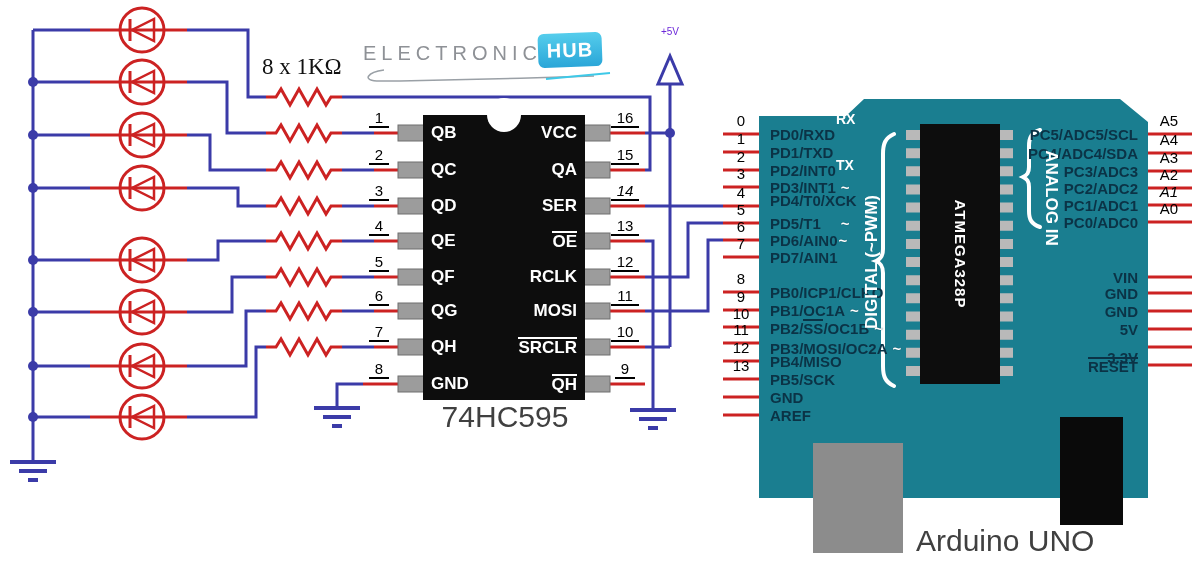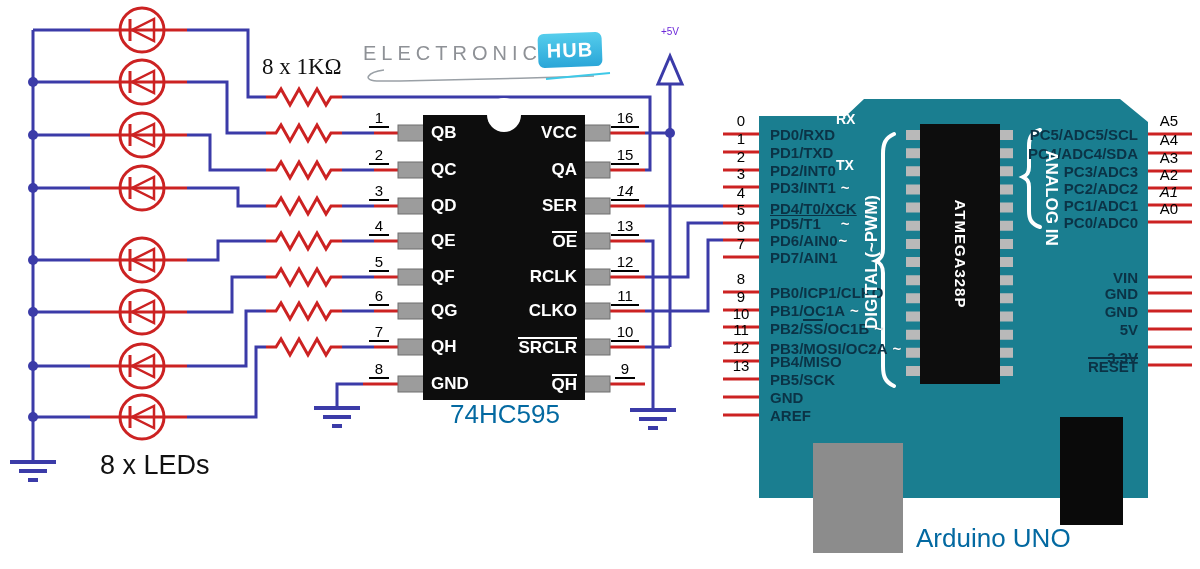--- a/index.html
+++ b/index.html
@@ -15,21 +15,21 @@
   .num{font-size:15px;color:#000;text-align:center;}
   .num span{display:inline-block;border-bottom:2px solid #000;padding:0 6px;}
   .num.plain span{border-bottom:none;padding:0 2px;}
   
   .alab{color:#0B3346;font-weight:bold;font-size:15px;}
   .aright{left:998px;width:140px;text-align:right;}
   .wlab{color:#fff;font-weight:bold;font-size:14px;}
   .pwm{color:#fff;font-weight:bold;margin-left:5px;text-shadow:0 0 1px #09404f;}
   .ovw{display:inline-block;border-top:2px solid #fff;line-height:1.05;}
   .ovn{display:inline-block;border-top:2px solid #0B3346;line-height:1.05;}
-  .bigname{font-size:26px;color:#0369a1;}
+  .bigname{font-size:30px;color:#404040;}
   .serifnote{font-family:"Liberation Serif",serif;font-size:23px;color:#111;}
   .lednote{font-size:27px;color:#111;}
   .supply{font-size:10px;color:#6d28d9;}
   
   .rot{position:absolute;z-index:3;white-space:nowrap;font-weight:bold;color:#fff;}
   .rotccw{transform:translate(-50%,-50%) rotate(-90deg);}
   .rotcw{transform:translate(-50%,-50%) rotate(90deg);}
   
   .logo-elec{font-size:20px;letter-spacing:5px;color:#8E9196;font-weight:500;}
   .hub-box{position:absolute;left:538px;top:33px;width:64px;height:34px;z-index:3;
@@ -213,21 +213,20 @@
   <rect x="423" y="115" width="162" height="285" fill="#0d0d0d"></rect>
   <circle cx="504" cy="115" r="17" fill="#fff"></circle>
 </svg>
 
 <div class="t logo-elec" style="left:363px;top:42px;">ELECTRONICS</div>
 <div class="hub-box">
       <span>HUB</span>
     </div>
 
 <div class="t serifnote" style="left:262px;top:54px;">8 x 1KΩ</div>
-<div class="t lednote" style="left:100px;top:450px;">8 x LEDs</div>
 <div class="t supply" style="left:648px;top:26px;width:44px;text-align:center;">+5V</div>
 
 <div class="t num" style="left:356px;top:109px;width:46px;"><span>1</span></div>
 <div class="t num" style="left:356px;top:146px;width:46px;"><span>2</span></div>
 <div class="t num" style="left:356px;top:182px;width:46px;"><span>3</span></div>
 <div class="t num" style="left:356px;top:217px;width:46px;"><span>4</span></div>
 <div class="t num" style="left:356px;top:253px;width:46px;"><span>5</span></div>
 <div class="t num" style="left:356px;top:287px;width:46px;"><span>6</span></div>
 <div class="t num" style="left:356px;top:323px;width:46px;"><span>7</span></div>
 <div class="t num" style="left:356px;top:360px;width:46px;"><span>8</span></div>
@@ -247,21 +246,21 @@
 <div class="t cpin cl" style="top:231px;">QE</div>
 <div class="t cpin cl" style="top:267px;">QF</div>
 <div class="t cpin cl" style="top:301px;">QG</div>
 <div class="t cpin cl" style="top:337px;">QH</div>
 <div class="t cpin cl" style="top:374px;">GND</div>
 <div class="t cpin cr" style="top:123px;">VCC</div>
 <div class="t cpin cr" style="top:160px;">QA</div>
 <div class="t cpin cr" style="top:196px;">SER</div>
 <div class="t cpin cr" style="top:231px;"><span class="ovw">OE</span></div>
 <div class="t cpin cr" style="top:267px;">RCLK</div>
-<div class="t cpin cr" style="top:301px;">CLKO</div>
+<div class="t cpin cr" style="top:301px;">MOSI</div>
 <div class="t cpin cr" style="top:337px;"><span class="ovw">SRCLR</span></div>
 <div class="t cpin cr" style="top:374px;"><span class="ovw">QH</span></div>
 
 <div class="t bigname" style="left:420px;top:400px;width:170px;text-align:center;">74HC595</div>
 
 <div class="t num plain" style="left:722px;top:112px;width:38px;"><span>0</span></div>
 <div class="t num plain" style="left:722px;top:130px;width:38px;"><span>1</span></div>
 <div class="t num plain" style="left:722px;top:148px;width:38px;"><span>2</span></div>
 <div class="t num plain" style="left:722px;top:165px;width:38px;"><span>3</span></div>
 <div class="t num plain" style="left:722px;top:184px;width:38px;"><span>4</span></div>
@@ -272,21 +271,21 @@
 <div class="t num plain" style="left:722px;top:288px;width:38px;"><span>9</span></div>
 <div class="t num plain" style="left:722px;top:305px;width:38px;"><span>10</span></div>
 <div class="t num plain" style="left:722px;top:321px;width:38px;"><span>11</span></div>
 <div class="t num plain" style="left:722px;top:339px;width:38px;"><span>12</span></div>
 <div class="t num plain" style="left:722px;top:357px;width:38px;"><span>13</span></div>
 
 <div class="t alab" style="left:770px;top:126px;"><span>PD0/RXD</span><span class="ovn"></span><span></span><span class="pwm"></span></div>
 <div class="t alab" style="left:770px;top:144px;"><span>PD1/TXD</span><span class="ovn"></span><span></span><span class="pwm"></span></div>
 <div class="t alab" style="left:770px;top:162px;"><span>PD2/INT0</span><span class="ovn"></span><span></span><span class="pwm"></span></div>
 <div class="t alab" style="left:770px;top:179px;"><span>PD3/INT1</span><span class="ovn"></span><span></span><span class="pwm">~</span></div>
-<div class="t alab" style="left:770px;top:200px;text-decoration:underline;"><span>PD4/T0/XCK</span><span class="ovn"></span><span></span><span class="pwm"></span></div>
+<div class="t alab" style="left:770px;top:192px;"><span>PD4/T0/XCK</span><span class="ovn"></span><span></span><span class="pwm"></span></div>
 <div class="t alab" style="left:770px;top:215px;"><span>PD5/T1</span><span class="ovn"></span><span></span><span class="pwm" style="margin-left:20px;">~</span></div>
 <div class="t alab" style="left:770px;top:232px;"><span>PD6/AIN0</span><span class="ovn"></span><span></span><span class="pwm" style="margin-left:1px;">~</span></div>
 <div class="t alab" style="left:770px;top:249px;"><span>PD7/AIN1</span><span class="ovn"></span><span></span><span class="pwm"></span></div>
 <div class="t alab" style="left:770px;top:284px;"><span>PB0/ICP1/CLKO</span><span class="ovn"></span><span></span><span class="pwm"></span></div>
 <div class="t alab" style="left:770px;top:302px;"><span>PB1/OC1A</span><span class="ovn"></span><span></span><span class="pwm">~</span></div>
 <div class="t alab" style="left:770px;top:319px;"><span>PB2/</span><span class="ovn">SS</span><span>/OC1B</span><span class="pwm">~</span></div>
 <div class="t alab" style="left:770px;top:340px;"><span>PB3/MOSI/OC2A</span><span class="ovn"></span><span></span><span class="pwm">~</span></div>
 <div class="t alab" style="left:770px;top:353px;"><span>PB4/MISO</span><span class="ovn"></span><span></span><span class="pwm"></span></div>
 <div class="t alab" style="left:770px;top:371px;"><span>PB5/SCK</span><span class="ovn"></span><span></span><span class="pwm"></span></div>
 <div class="t alab" style="left:770px;top:389px;">GND</div>

